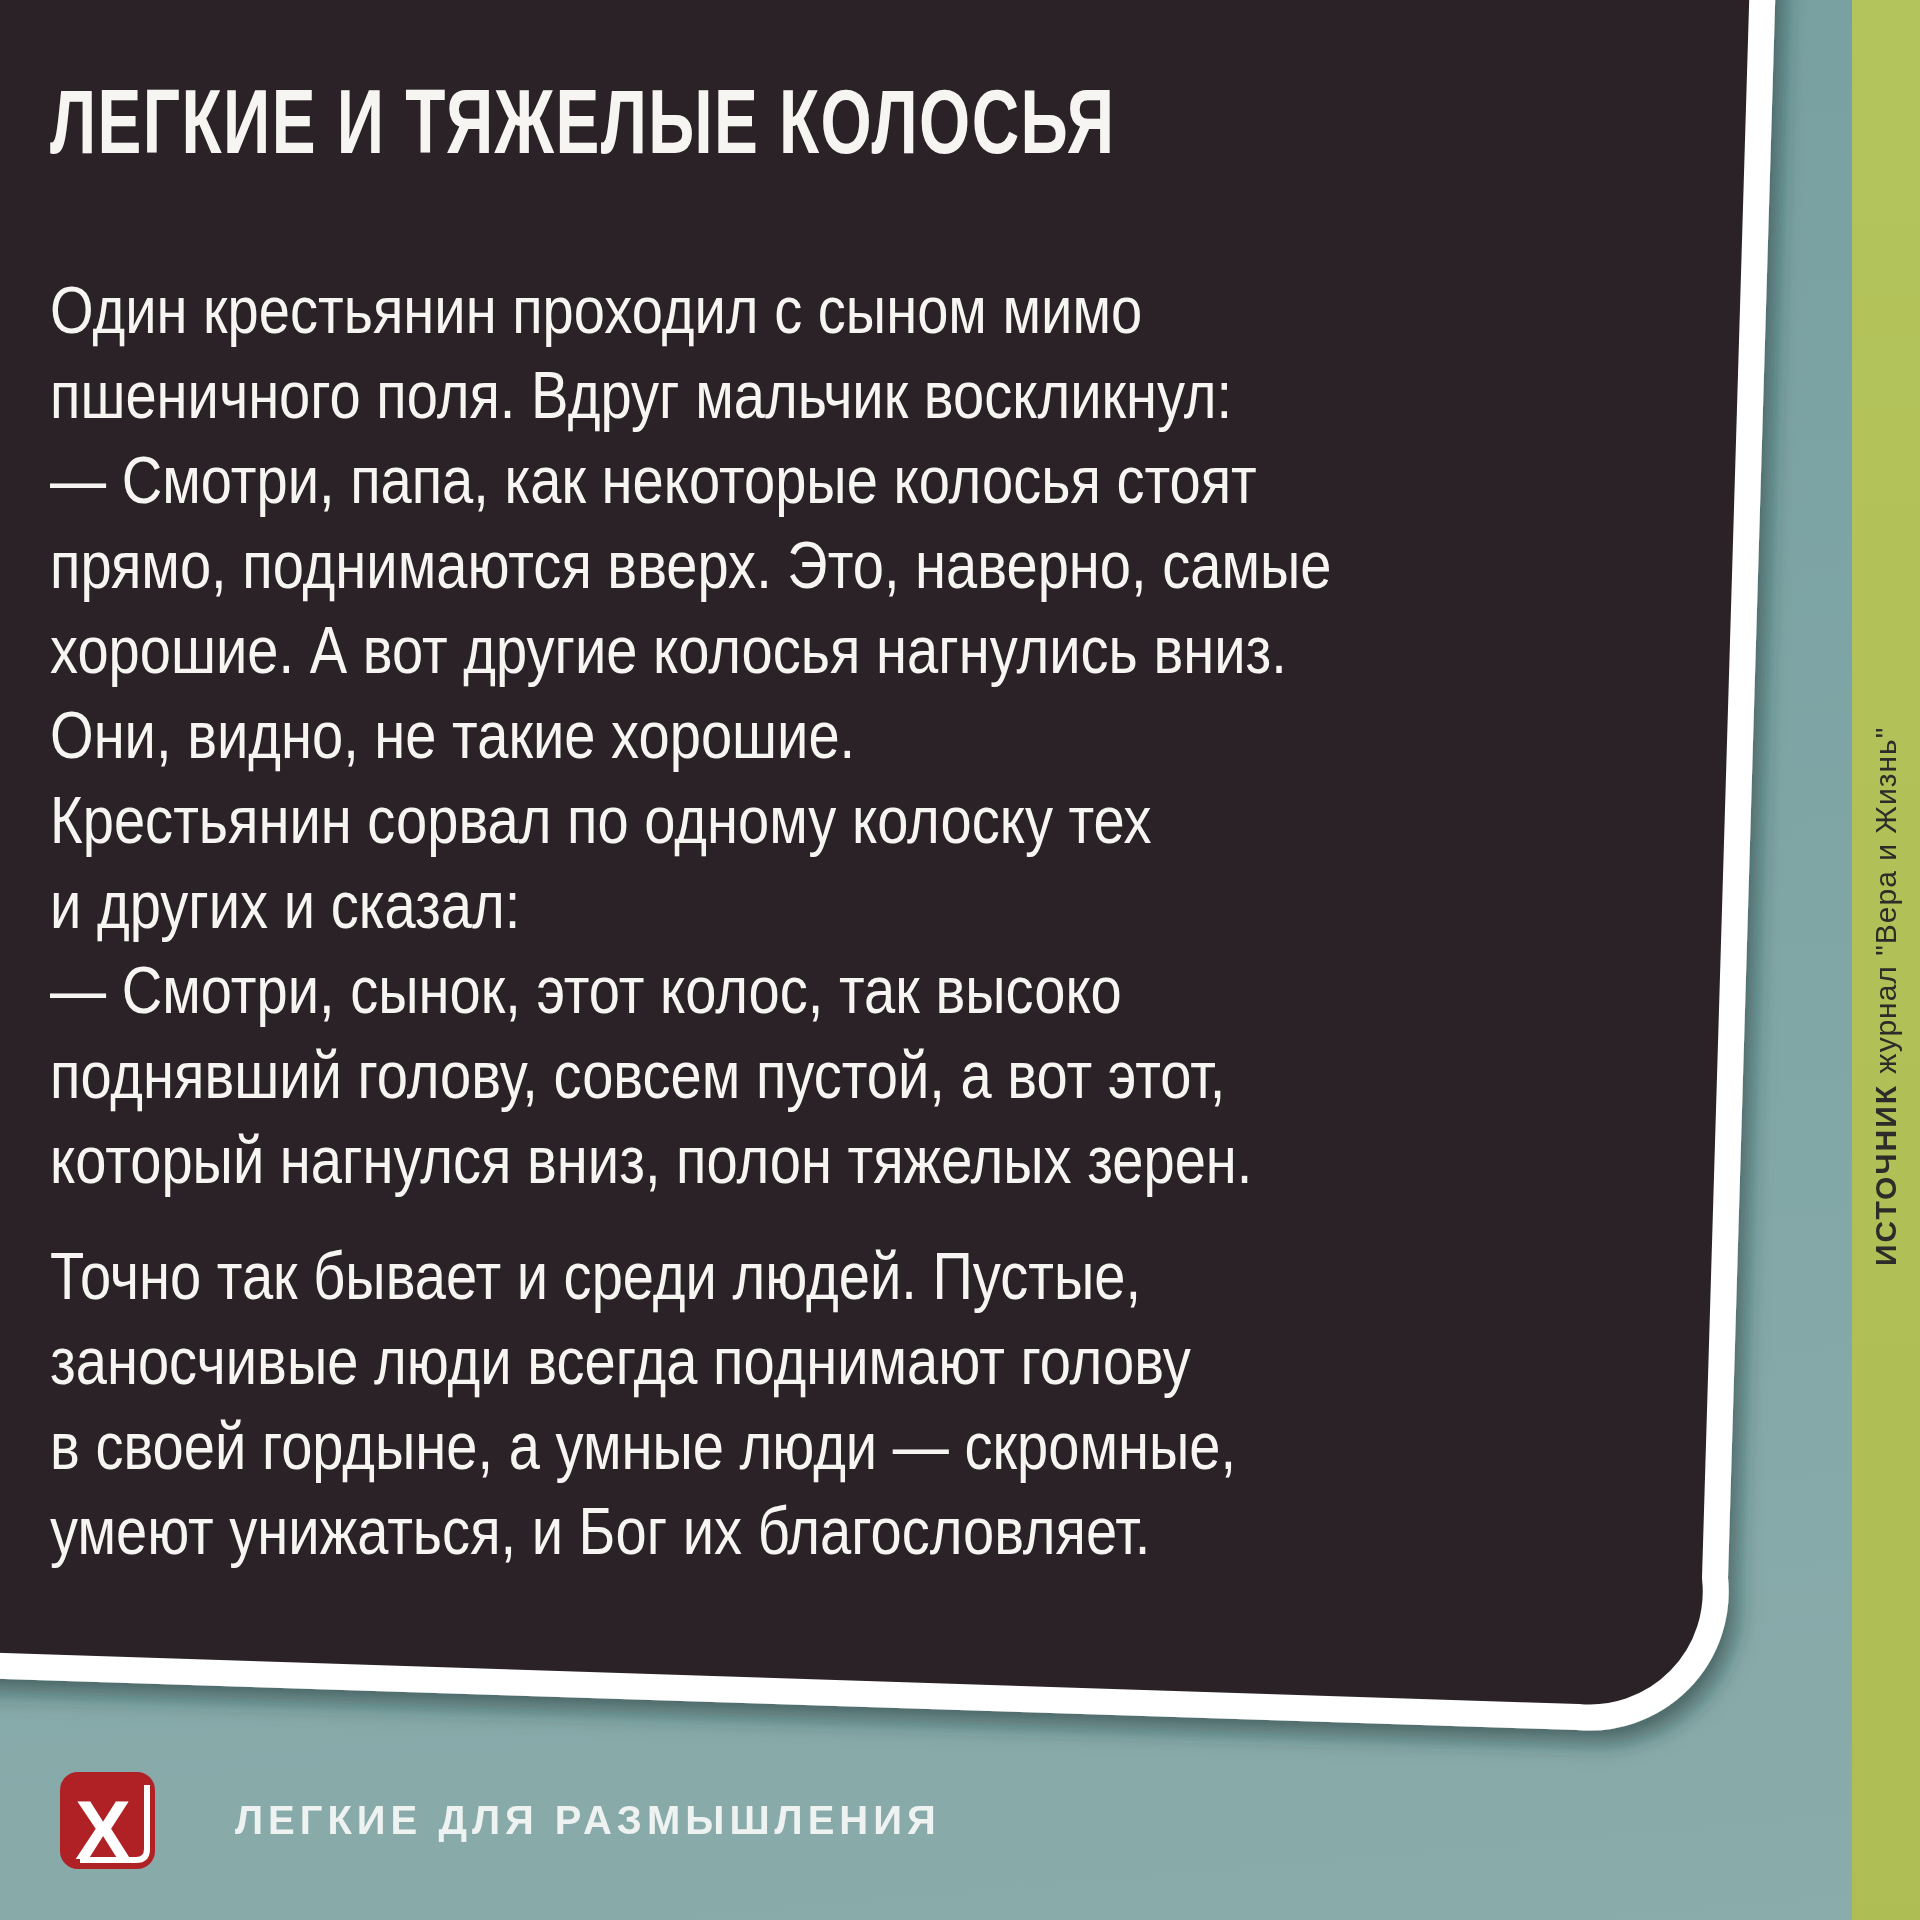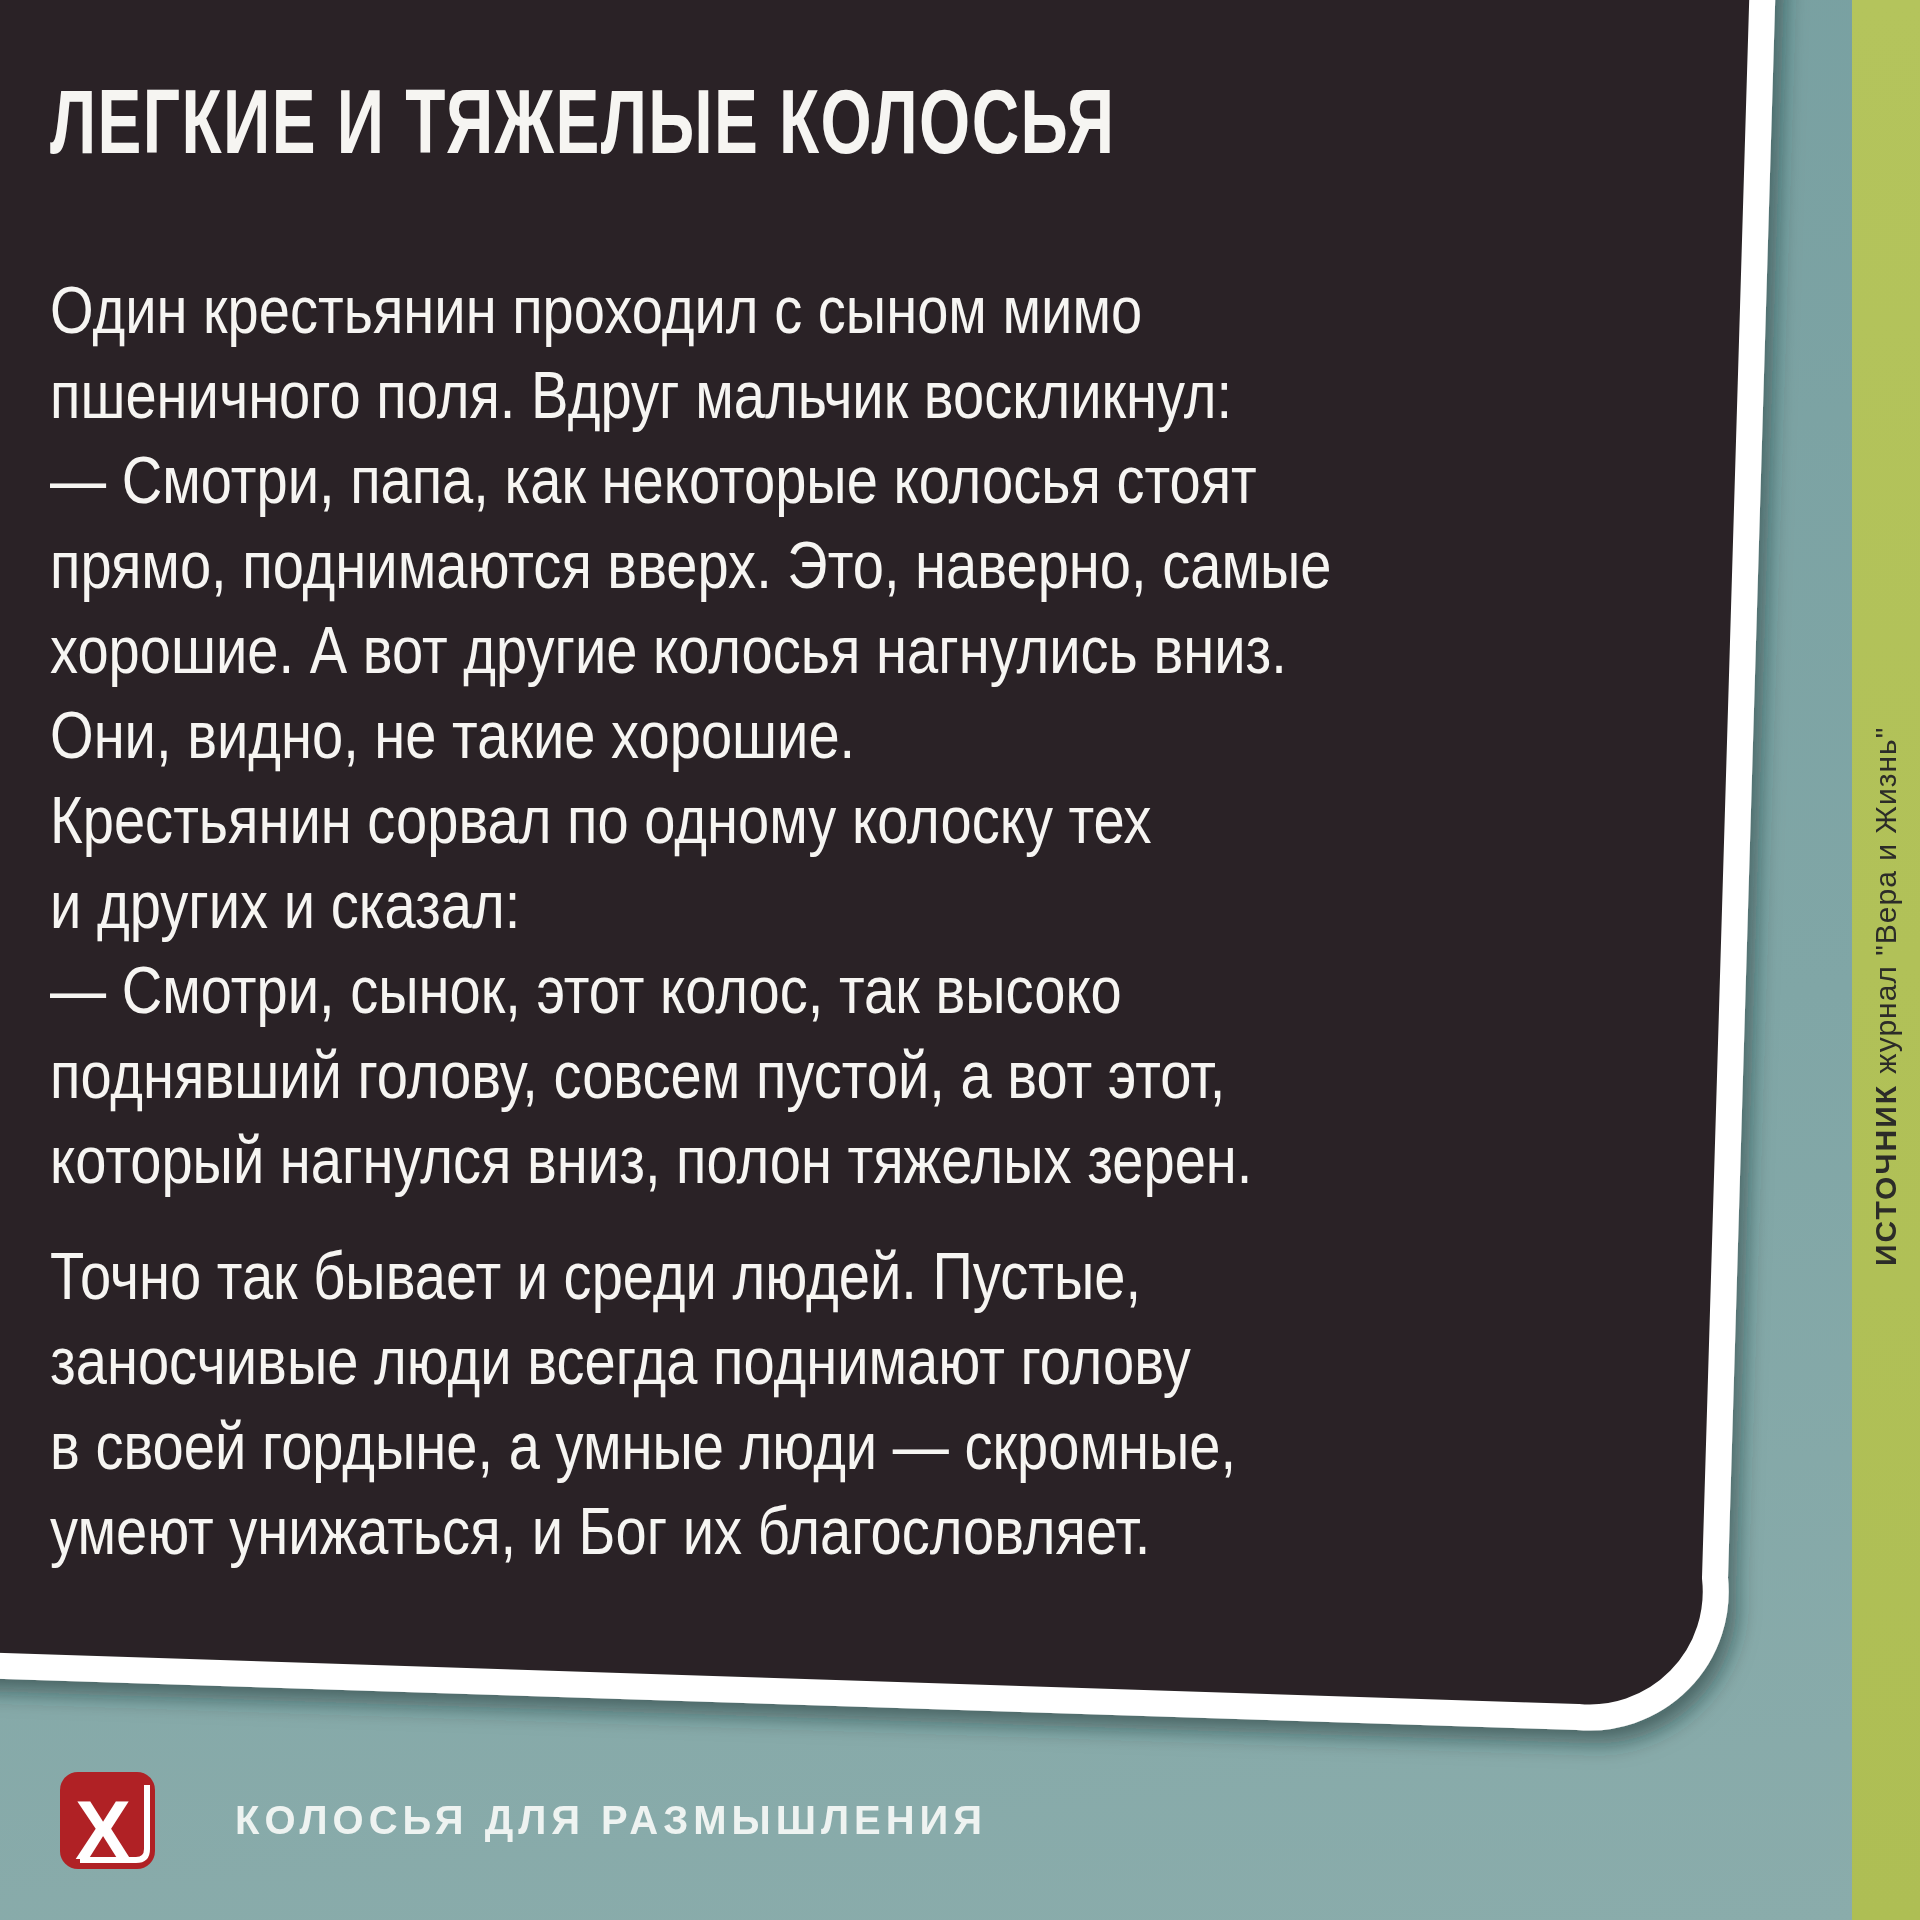--- a/index.html
+++ b/index.html
@@ -73,16 +73,16 @@
       <div>умеют унижаться, и Бог их благословляет.</div>
     </div>
   </div>
 
   <div class="footer">
     <svg width="95" height="97" viewBox="0 0 95 97" xmlns="http://www.w3.org/2000/svg">
       <rect x="0" y="0" width="95" height="97" rx="18" fill="#b02125"></rect>
       <path d="M20 88 L76 88 Q87 88 87 77 L87 13" fill="none" stroke="#ffffff" stroke-width="6"></path>
       <text x="43" y="87" text-anchor="middle" fill="#ffffff" font-family="Liberation Sans, sans-serif" font-size="84" font-weight="800">X</text>
     </svg>
-    <div class="caption">КОЛОСЬЯ ДЛЯ РАЗМЫШЛЕНИЯ</div>
+    <div class="caption">ЛЕГКИЕ ДЛЯ РАЗМЫШЛЕНИЯ</div>
   </div>
 
 </div>
 
 </body></html>

